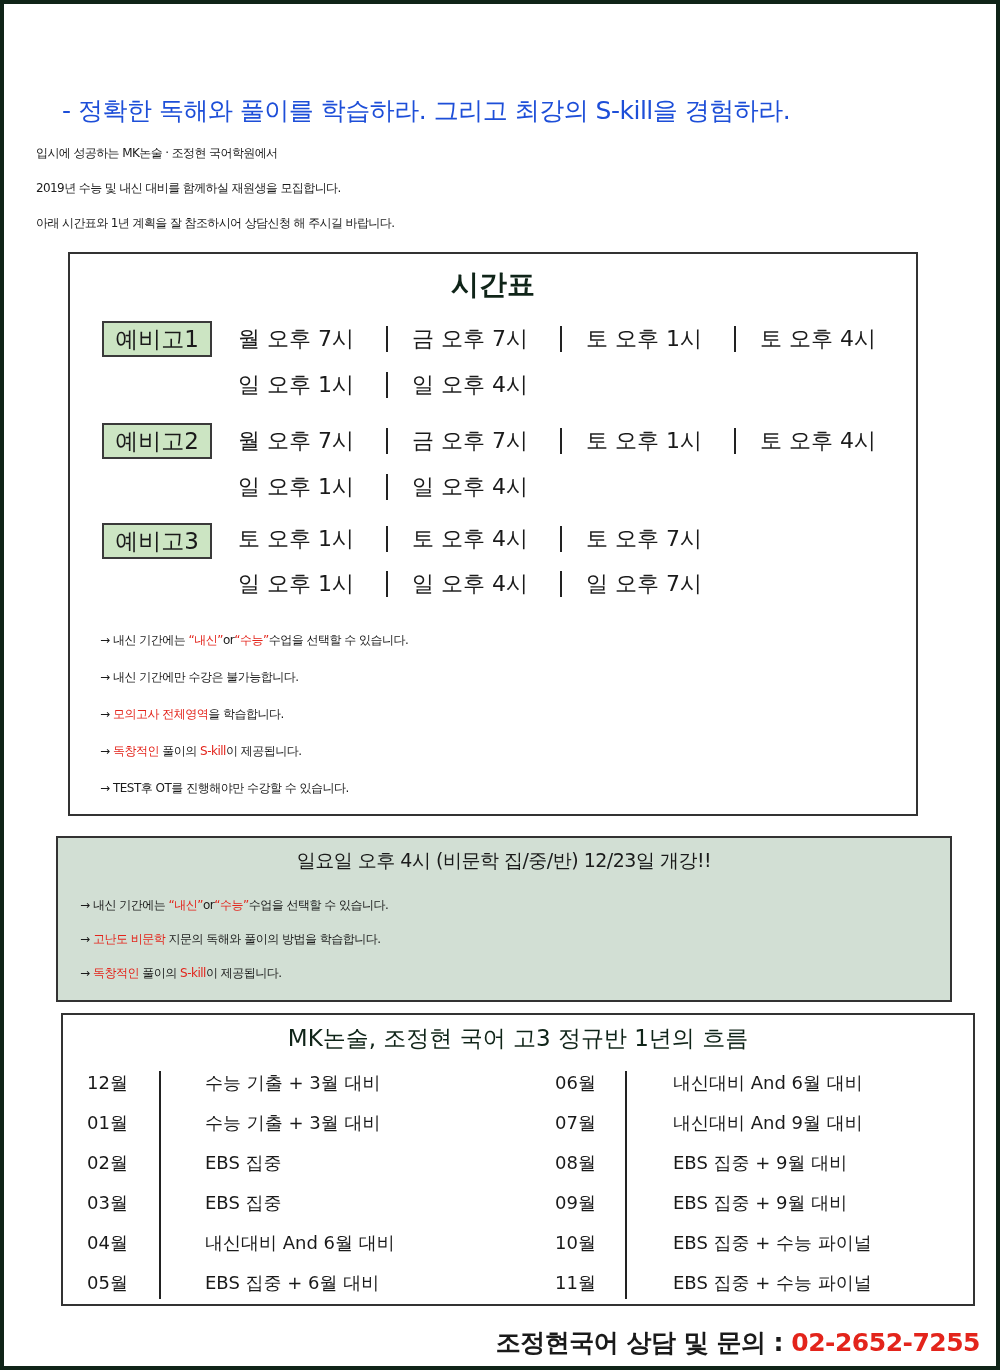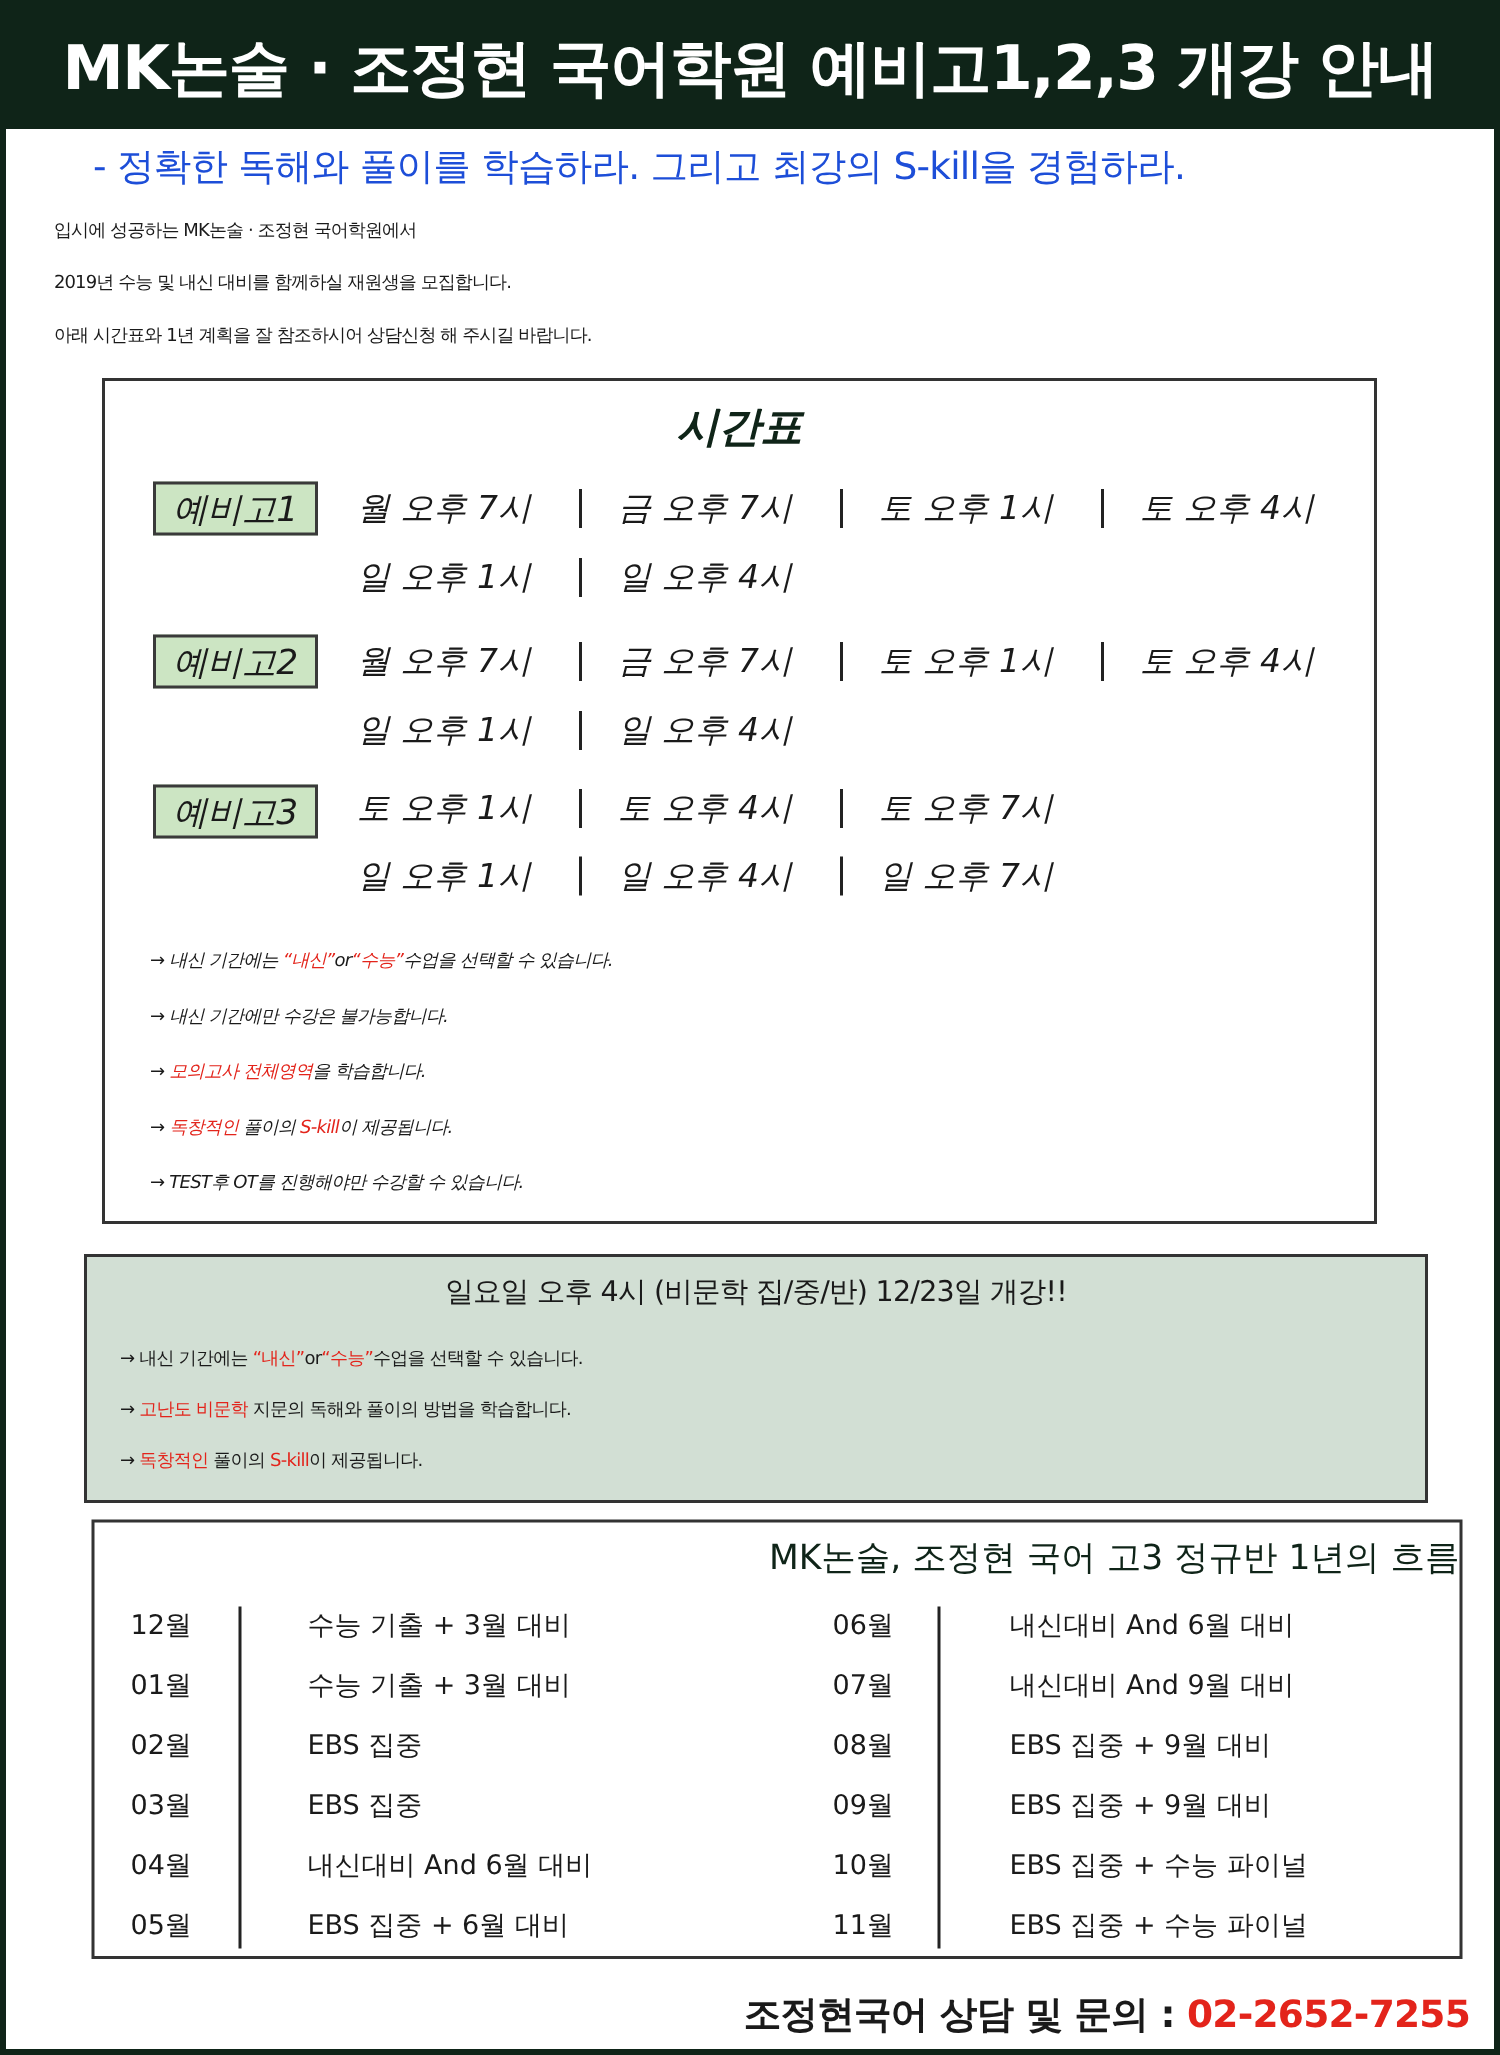--- a/index.html
+++ b/index.html
@@ -18,21 +18,20 @@
   }
   .tagline {
     position: absolute; left: 58px; top: 90px;
     font-size: 25px; color: #1d4ed8; letter-spacing: -0.5px;
   }
   .intro { position: absolute; left: 32px; top: 132px; font-size: 12px; line-height: 35px; letter-spacing: -0.6px; }
 
   .timetable-box {
     position: absolute; left: 64px; top: 248px; width: 850px; height: 564px;
     border: 2px solid #333;
-    font-style: italic;
   }
   .tt-title {
     position: absolute; left: 0; width: 100%; top: 12px; text-align: center;
     font-size: 28px; font-weight: bold; color: #0f2418;
   }
   .tt-label {
     position: absolute; width: 110px; height: 36px;
     background: #cce5c3; border: 2px solid #3a3a3a;
     font-size: 23px; display: flex; align-items: center; justify-content: center;
   }
@@ -51,42 +50,39 @@
   .sunday-title {
     position: absolute; left: 0; width: 100%; top: 10px; text-align: center;
     font-size: 19px; letter-spacing: -0.5px;
   }
 
   .flow-box {
     position: absolute; left: 57px; top: 1009px; width: 914px; height: 293px;
     border: 2px solid #333;
   }
   .flow-title {
-    position: absolute; left: 0; width: 100%; top: 8px; text-align: right;
+    position: absolute; left: 0; width: 100%; top: 8px; text-align: center;
     font-size: 23px; color: #0f2418;
   }
   .flow-col { position: absolute; top: 56px; }
   .flow-row { height: 40px; display: flex; align-items: flex-start; font-size: 18px; }
   .flow-month { width: 80px; }
   .flow-desc { padding-left: 38px; }
   .flow-vline { position: absolute; top: 56px; width: 2px; height: 228px; background: #222; }
 
   .contact {
     position: absolute; right: 16px; top: 1322px;
     font-size: 25px; font-weight: bold; letter-spacing: -0.5px;
   }
 </style>
 </head>
 <body>
 
 <div class="frame">
 
-  <div class="title-bar">
-    <span>MK논술 · 조정현 국어학원 예비고1,2,3 개강 안내</span>
-  </div>
 
   <div class="tagline">- 정확한 독해와 풀이를 학습하라. 그리고 최강의 S-kill을 경험하라.</div>
 
   <div class="intro">
     <div>입시에 성공하는 MK논술 · 조정현 국어학원에서</div>
     <div>2019년 수능 및 내신 대비를 함께하실 재원생을 모집합니다.</div>
     <div>아래 시간표와 1년 계획을 잘 참조하시어 상담신청 해 주시길 바랍니다.</div>
   </div>
 
   <div class="timetable-box">

